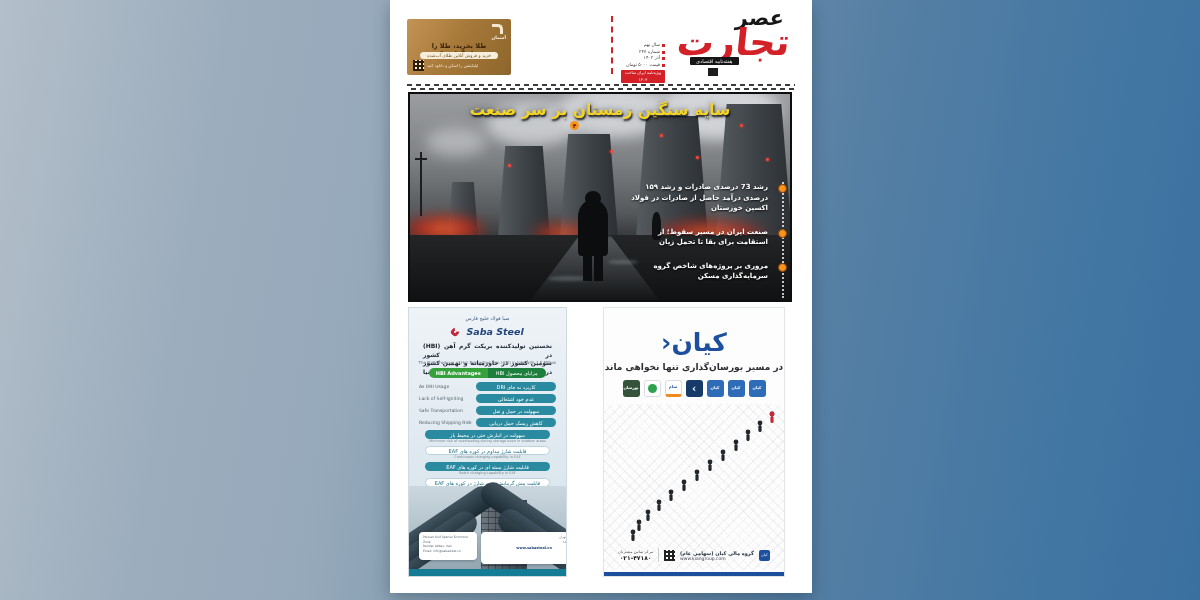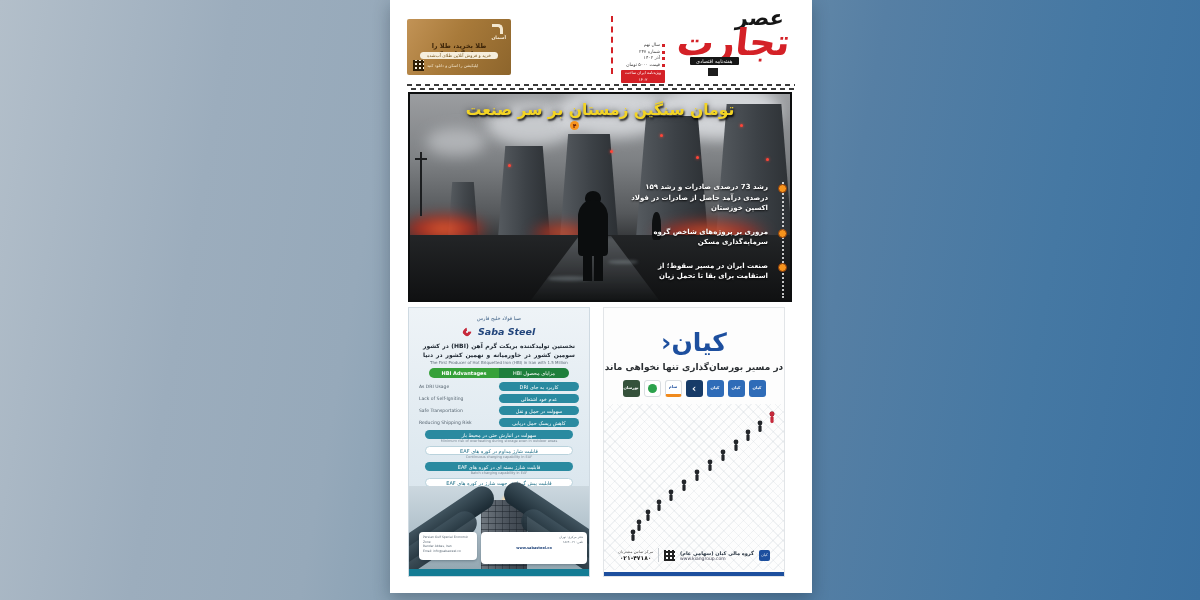--- a/index.html
+++ b/index.html
@@ -114,21 +114,21 @@
   .side-rail{position:absolute;right:6px;top:88px;height:116px;width:0;
     border-right:2px dotted rgba(255,255,255,.75);}
   .side-list{position:absolute;right:12px;top:88px;width:150px;direction:rtl;text-align:right;}
   .side-item{position:relative;padding-right:10px;margin-bottom:13px;
     font-size:7px;font-weight:700;color:#fff;line-height:1.5;
     text-shadow:0 1px 2px rgba(0,0,0,.9);}
   .side-item::before{content:"";position:absolute;right:-9px;top:2px;width:7px;height:7px;
     border-radius:50%;background:#f7941d;border:1px solid #8a3c0a;}
 
   
-  .saba{position:absolute;left:18px;top:307px;width:182px;height:270px;
+  .saba{position:absolute;left:18px;top:307px;width:159px;height:270px;
     background:linear-gradient(#eef3f7,#dde8ef 60%,#d3e0e9);overflow:hidden;border:1px solid #cfdae2;}
   .saba-logo{position:absolute;top:7px;left:0;right:0;text-align:center;}
   .saba-name-fa{font-size:5px;color:#3a5d83;line-height:6px;}
   .saba-mark{display:inline-block;vertical-align:middle;width:8px;height:8px;border:3px solid #c6293b;
     border-top-color:transparent;border-radius:50%;transform:rotate(40deg);margin-right:2px;}
   .saba-name-en{display:inline-block;vertical-align:middle;font-size:9.5px;font-style:italic;
     font-weight:bold;color:#23467c;}
   .saba-intro-fa{position:absolute;top:34px;left:14px;right:14px;direction:rtl;
     font-size:6px;font-weight:800;color:#18212b;line-height:8.5px;
     text-align:justify;text-align-last:justify;}
@@ -273,28 +273,28 @@
       <div class="rdot" style="left:98px;top:70px;"></div>
       <div class="rdot" style="left:200px;top:56px;"></div>
       <div class="figure">
         <div class="hood"></div>
         <div class="torso"></div>
         <div class="leg l"></div>
         <div class="leg r"></div>
       </div>
       <div class="figure2"></div>
 
-      <div class="photo-title">تومان سنگین زمستان بر سر صنعت</div>
+      <div class="photo-title">سایه سنگین زمستان بر سر صنعت</div>
       <div class="photo-title-num">۴</div>
 
       <div class="side-rail"></div>
       <div class="side-list">
         <div class="side-item">رشد 73 درصدی صادرات و رشد ۱۵۹ درصدی درآمد حاصل از صادرات در فولاد اکسین خوزستان</div>
+        <div class="side-item">صنعت ایران در مسیر سقوط؛ از استقامت برای بقا تا تحمل زیان</div>
         <div class="side-item">مروری بر پروژه‌های شاخص گروه سرمایه‌گذاری مسکن</div>
-        <div class="side-item">صنعت ایران در مسیر سقوط؛ از استقامت برای بقا تا تحمل زیان</div>
       </div>
     </div>
 
     <div class="saba">
       <div class="saba-logo">
         <div class="saba-name-fa">صبا فولاد خلیج فارس</div>
         <span class="saba-mark"></span>
         <span class="saba-name-en">Saba Steel</span>
       </div>
       <div class="saba-intro-fa">

